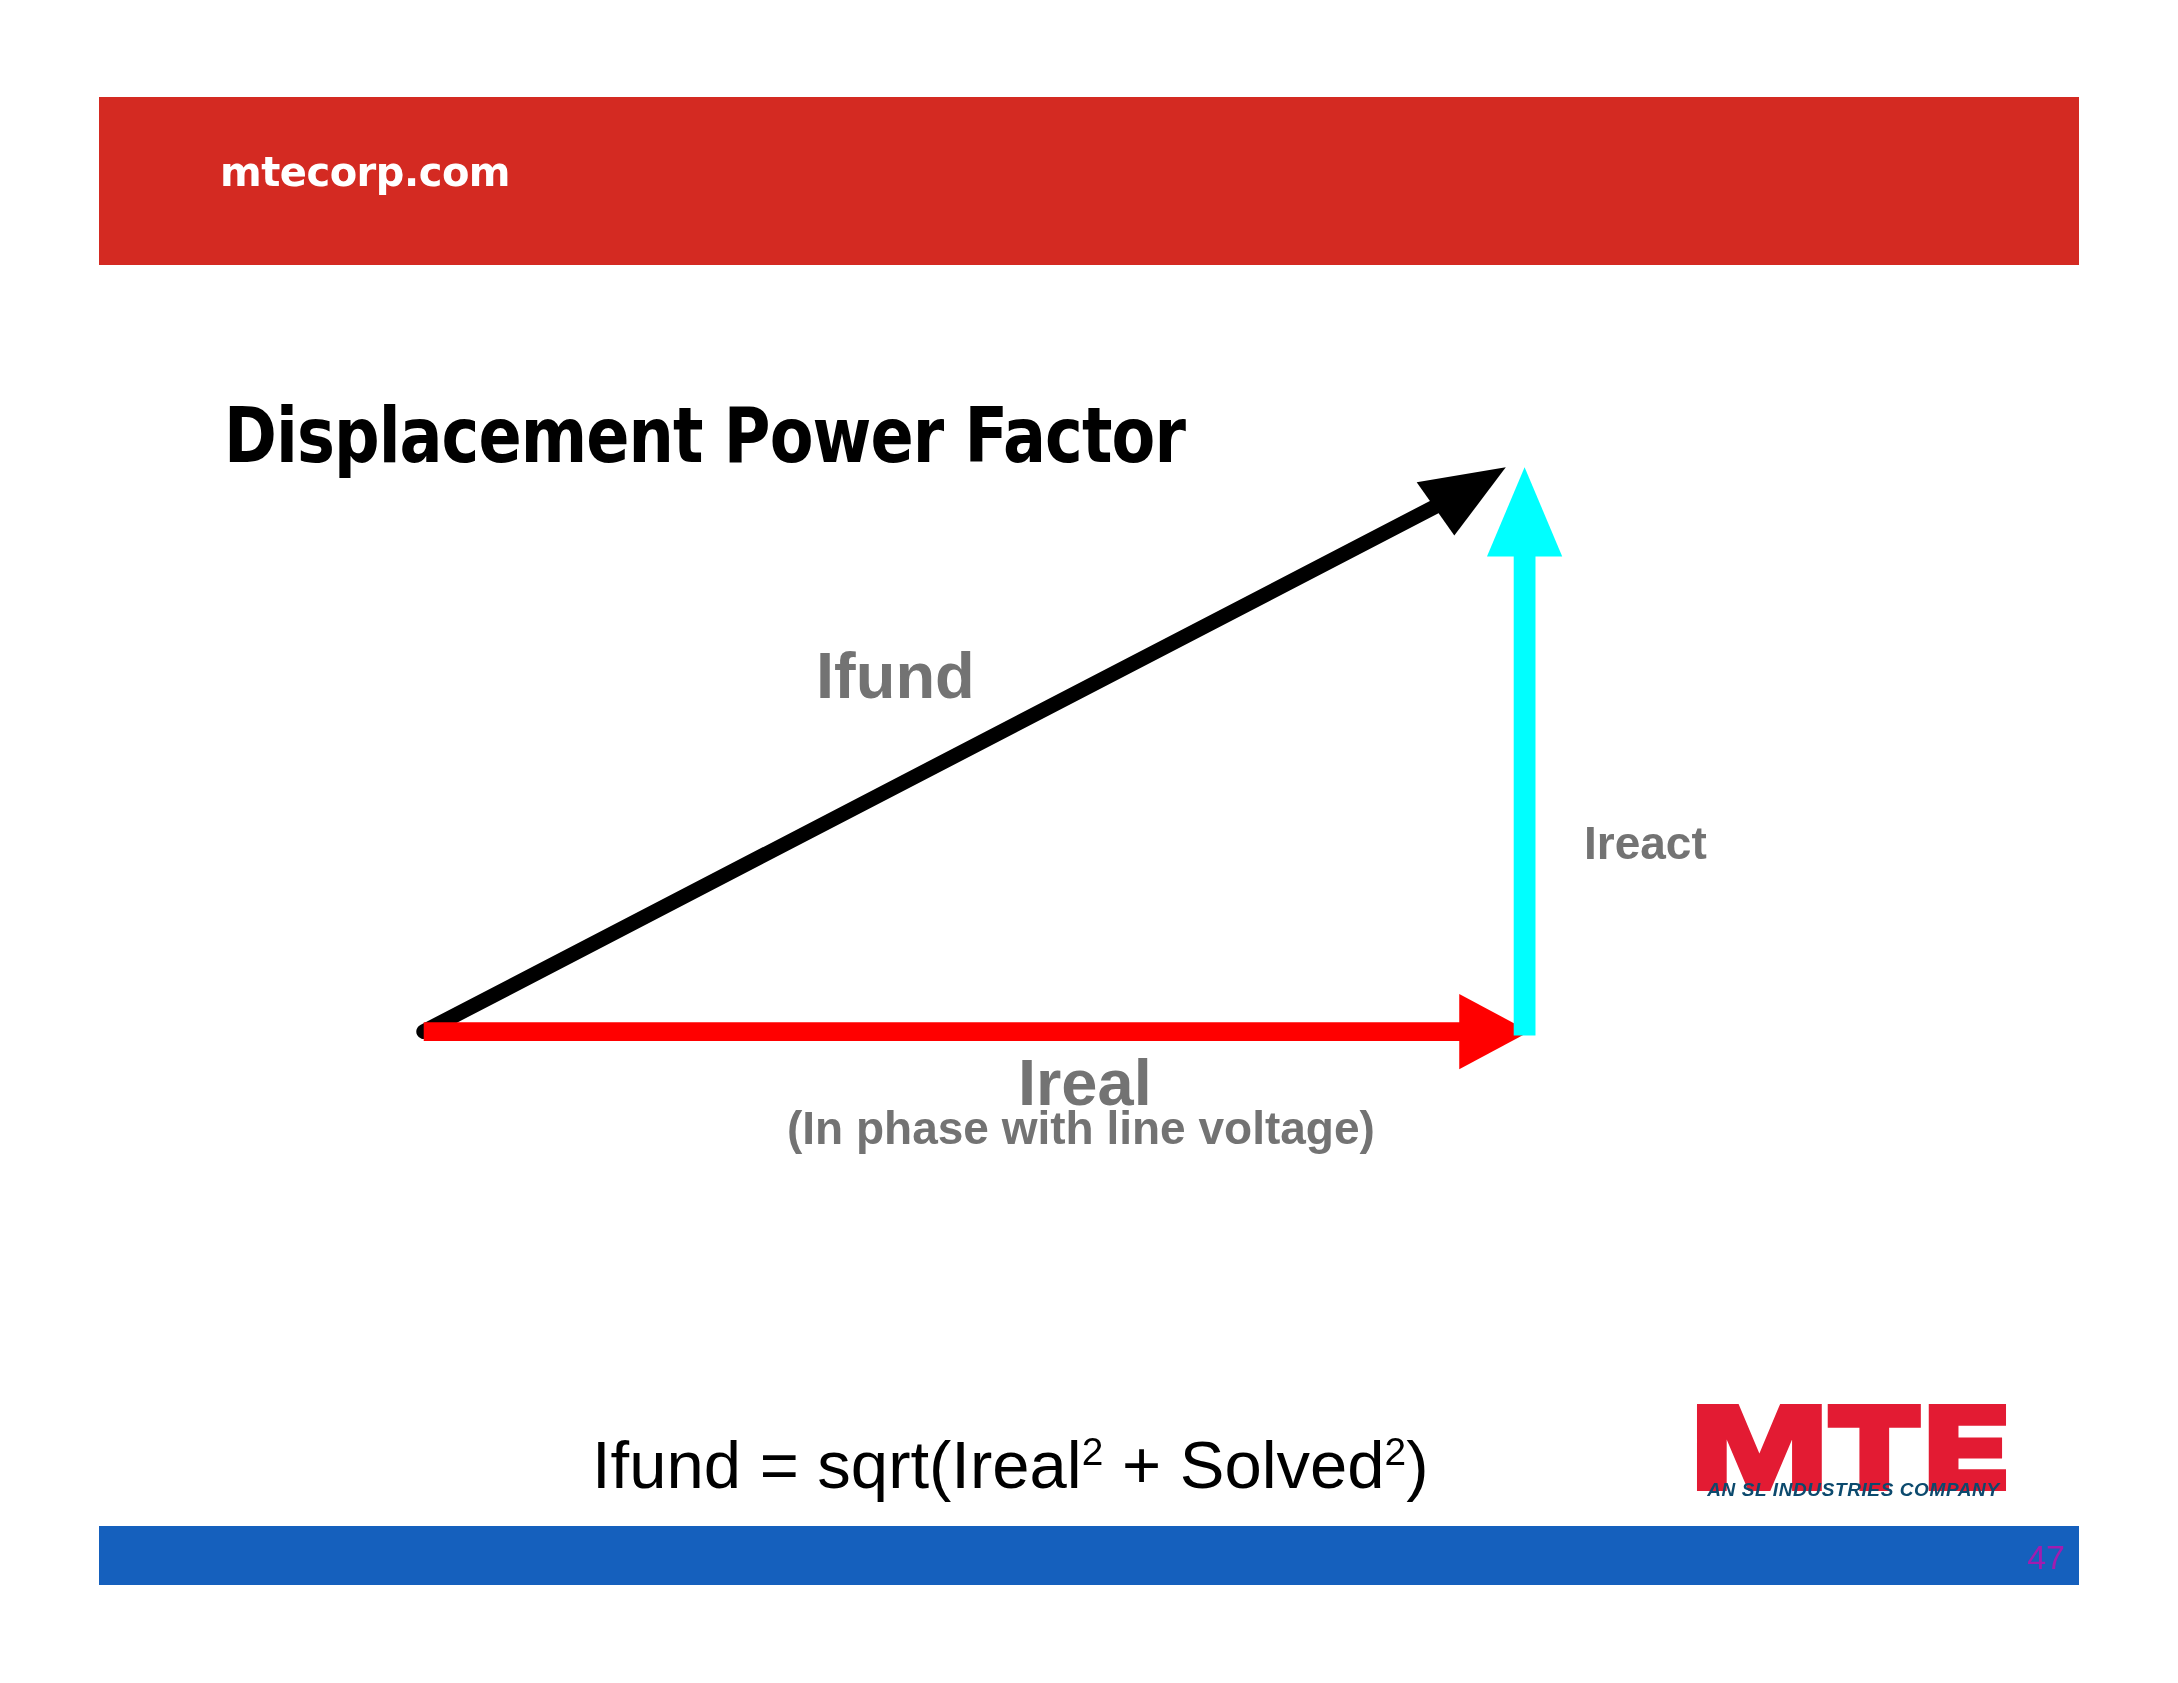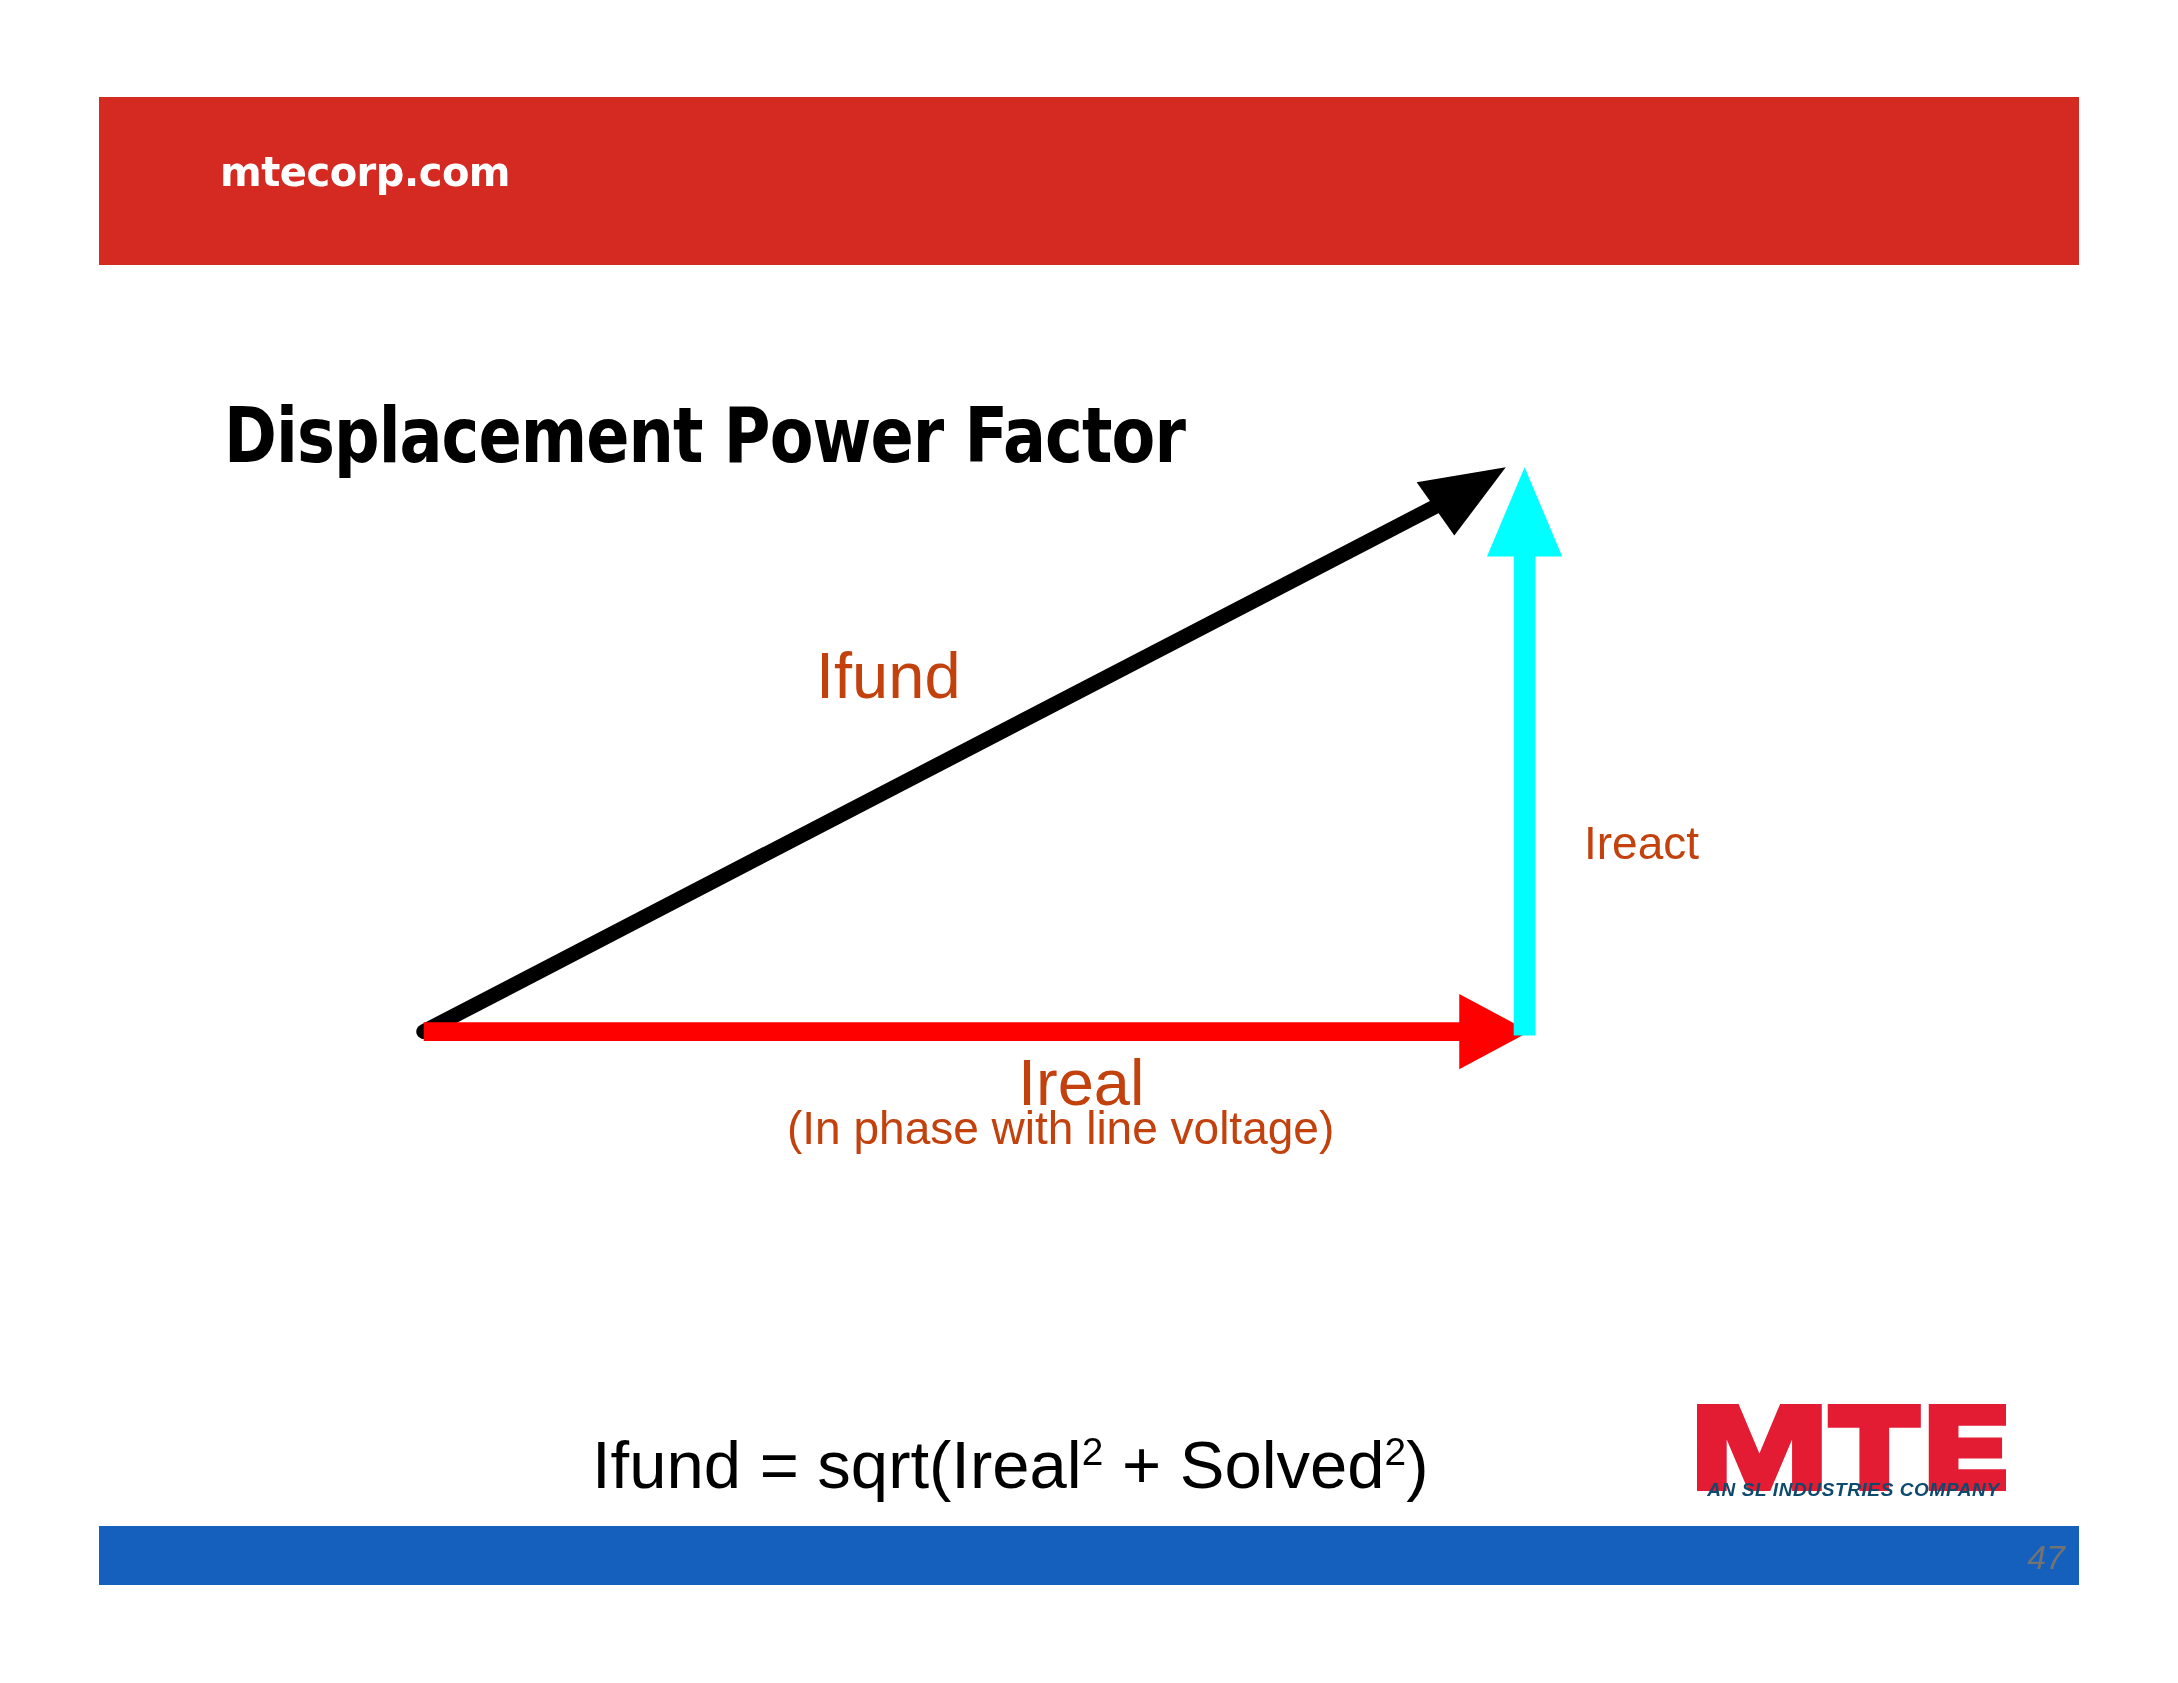--- a/index.html
+++ b/index.html
@@ -88,22 +88,23 @@
     left: 0;
     top: 0;
     width: 2178px;
     height: 1683px;
     pointer-events: none;
   }
 
   .lbl {
     position: absolute;
     font-family: "Liberation Sans", sans-serif;
-    color: #c2410c;
-    white-space: nowrap;
+    color: #737373;
+    white-space: nowrap;
+    font-weight: bold;
   }
   .lbl-ifund  { left: 816px;  top: 638px;  font-size: 65px; }
   .lbl-ireact { left: 1584px; top: 816px;  font-size: 46px; }
   .lbl-ireal  { left: 984px;  top: 1045px; font-size: 65px; margin-left: 34px; }
   .lbl-inphase{ left: 787px;  top: 1101px; font-size: 46px; }
 
   
   .formula {
     position: absolute;
     font-family: "Liberation Sans", sans-serif;
@@ -150,22 +151,21 @@
     width: 1980px;
     height: 59px;
     background: #1560bd;
   }
   .page-num {
     position: absolute;
     right: 127px;
     top: 1538px;
     font-family: "Liberation Sans", sans-serif;
     font-size: 34px;
-    color: #737373;
-    font-style: italic;
+    color: #a21caf;
   }
 </style>
 </head>
 <body>
 
 <div id="slide">
 
   <div class="header-bar"></div>
   <div class="header-url">mtecorp.com</div>
 

